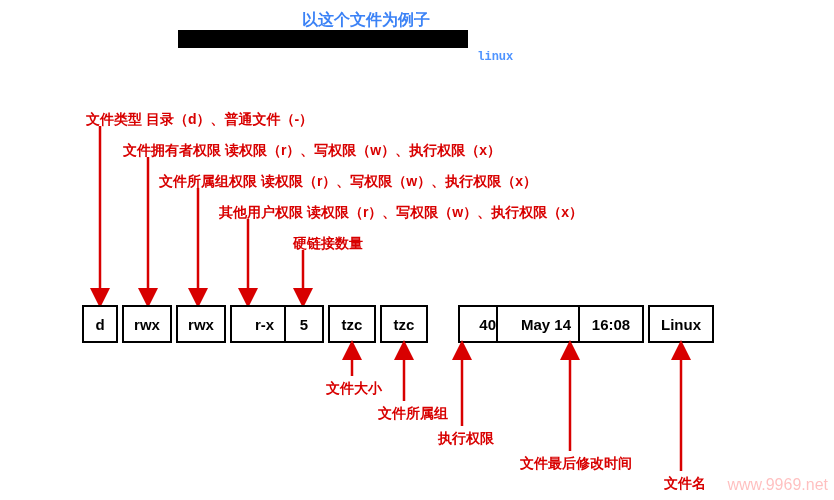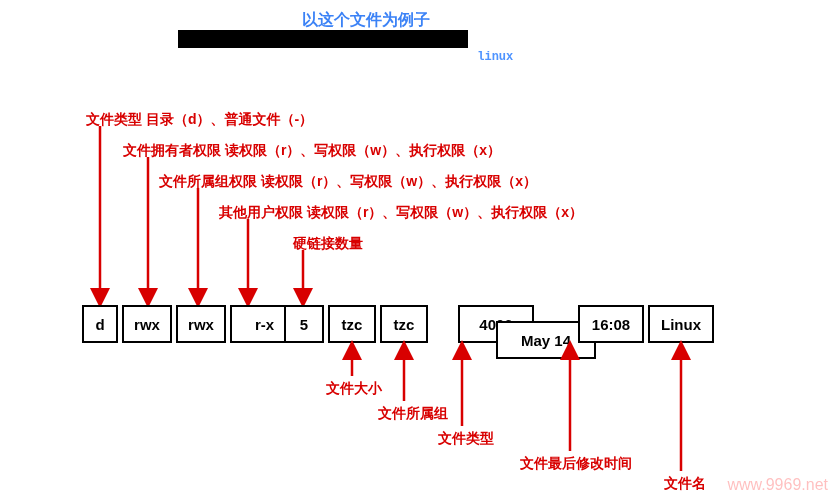--- a/index.html
+++ b/index.html
@@ -104,21 +104,21 @@
 </svg>
 
 <div class="cell" style="left:82px; width:36px;">d</div>
 <div class="cell" style="left:122px; width:50px;">rwx</div>
 <div class="cell" style="left:176px; width:50px;">rwx</div>
 <div class="cell" style="left:230px; width:69px;">r-x</div>
 <div class="cell" style="left:284px; width:40px;">5</div>
 <div class="cell" style="left:328px; width:48px;">tzc</div>
 <div class="cell" style="left:380px; width:48px;">tzc</div>
 <div class="cell" style="left:458px; width:76px;">4096</div>
-<div class="cell" style="left:496px; width:100px;margin-top:16px;">May 14</div>
+<div class="cell" style="left:496px; width:100px;">May 14</div>
 <div class="cell" style="left:578px; width:66px;">16:08</div>
 <div class="cell" style="left:648px; width:66px;">Linux</div>
 
 <svg class="arrow" style="left:0; top:343;" width="834" height="160">
   <defs>
     <marker id="ah2" markerWidth="8" markerHeight="8" refX="4" refY="4" orient="auto">
       <path d="M0,0 L8,4 L0,8 Z" fill="#d80000"></path>
     </marker>
   </defs>
 
@@ -128,17 +128,17 @@
 
   <line x1="462" y1="83" x2="462" y2="7" stroke="#d80000" stroke-width="2.5" marker-end="url(#ah2)"></line>
 
   <line x1="570" y1="108" x2="570" y2="7" stroke="#d80000" stroke-width="2.5" marker-end="url(#ah2)"></line>
 
   <line x1="681" y1="128" x2="681" y2="7" stroke="#d80000" stroke-width="2.5" marker-end="url(#ah2)"></line>
 </svg>
 
 <div class="label" style="left:326px; top:380px;">文件大小</div>
 <div class="label" style="left:378px; top:405px;">文件所属组</div>
-<div class="label" style="left:438px; top:430px;">文件类型</div>
+<div class="label" style="left:438px; top:430px;">执行权限</div>
 <div class="label" style="left:520px; top:455px;text-align:center;">文件最后修改时间</div>
 <div class="label" style="left:664px; top:475px;">文件名</div>
 
 <div class="watermark">www.9969.net</div>
 
 </body></html>

